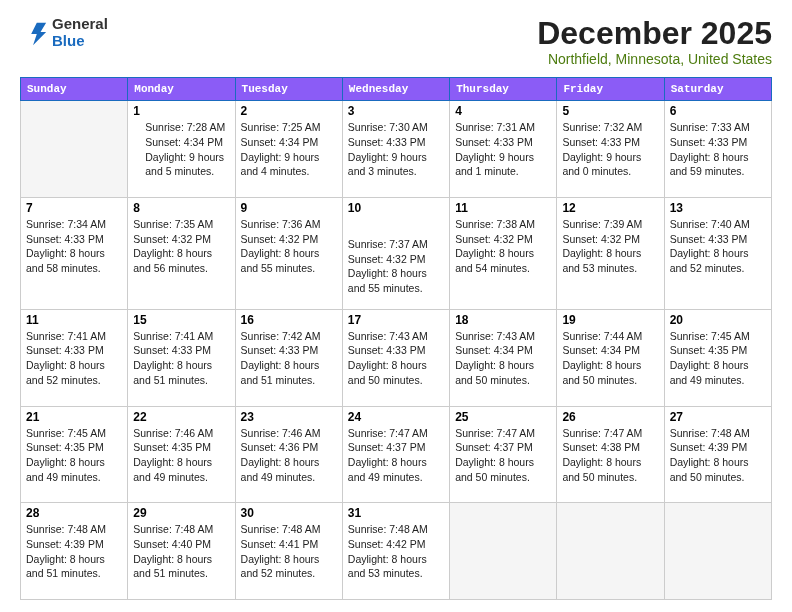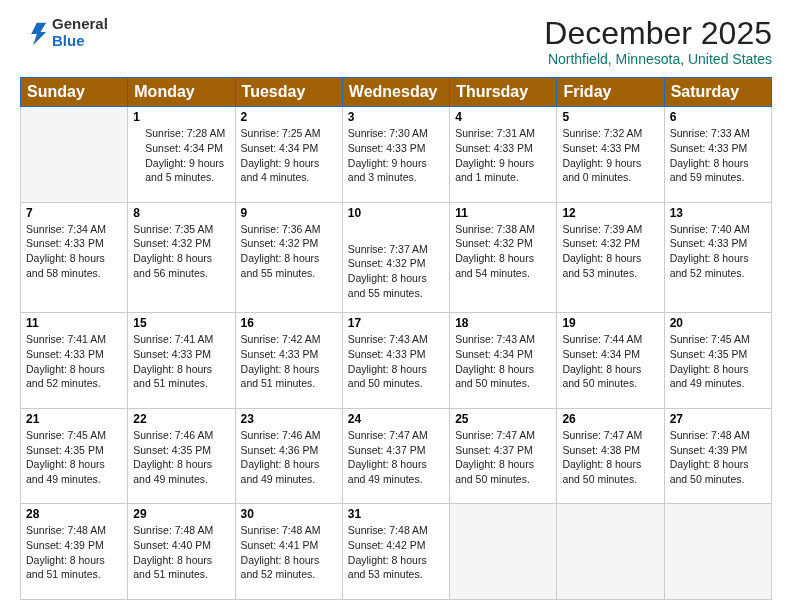--- a/index.html
+++ b/index.html
@@ -38,43 +38,44 @@
     .logo-text .blue { color: #1a6bbf; }
     .logo-icon {
       width: 28px;
       height: 28px;
     }
     .title-block {
       text-align: right;
     }
     .month-title {
       font-size: 32px;
-      font-weight: normal;
+      font-weight: bold;
       color: #222;
       line-height: 1.1;
     }
     .location {
       font-size: 14px;
-      color: #0f766e;
+      color: #4d7c0f;
     }
     .calendar {
       flex: 1;
       border: 1px solid #ccc;
       border-collapse: collapse;
       width: 100%;
       table-layout: fixed;
       font-size: 11px;
     }
     .calendar th {
-      background-color: #a16207;
+      background-color: #8b5cf6;
       color: #fff;
       text-align: left;
       padding: 5px 6px;
-      font-size: 16px;
+      font-size: 11px;
       border: 1px solid #1a6bbf;
+      font-family: Liberation Mono, monospace;
     }
     .calendar td {
       vertical-align: top;
       border: 1px solid #ccc;
       padding: 3px 5px;
       height: 88px;
       background: #fff;
     }
     .calendar td.empty {
       background: #f5f5f5;

